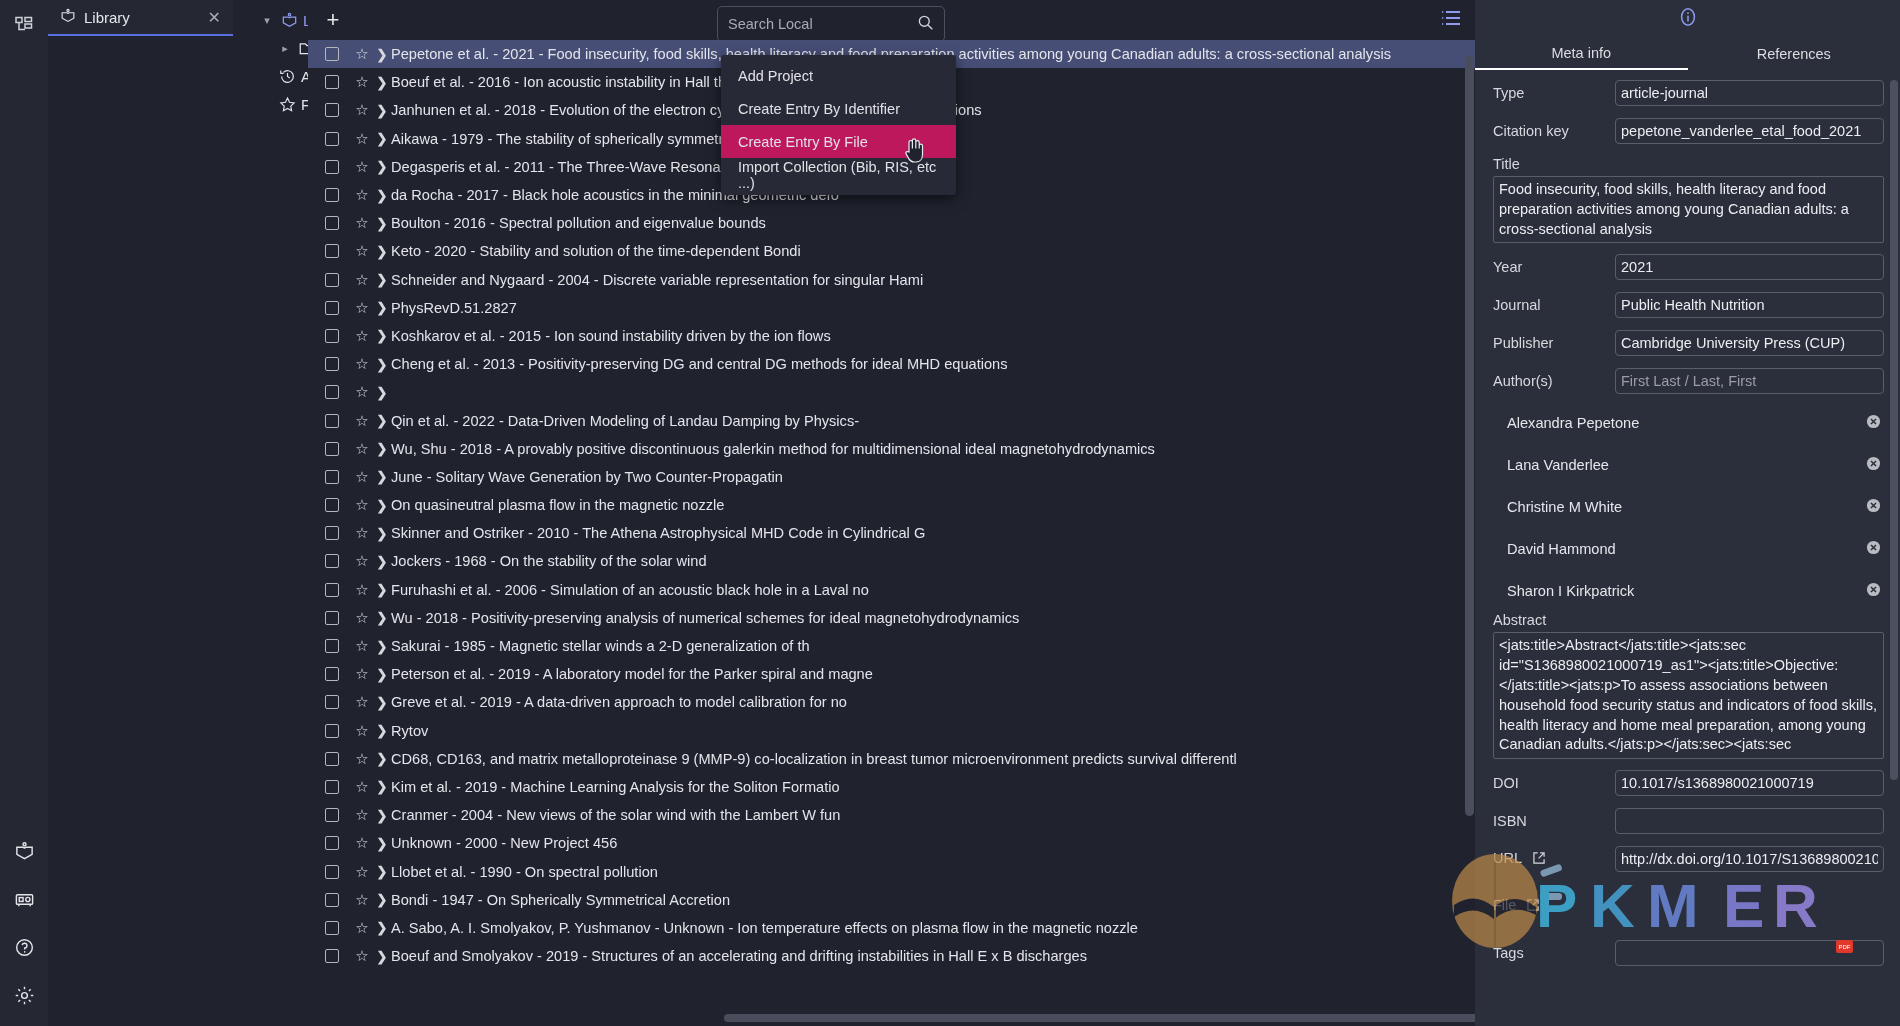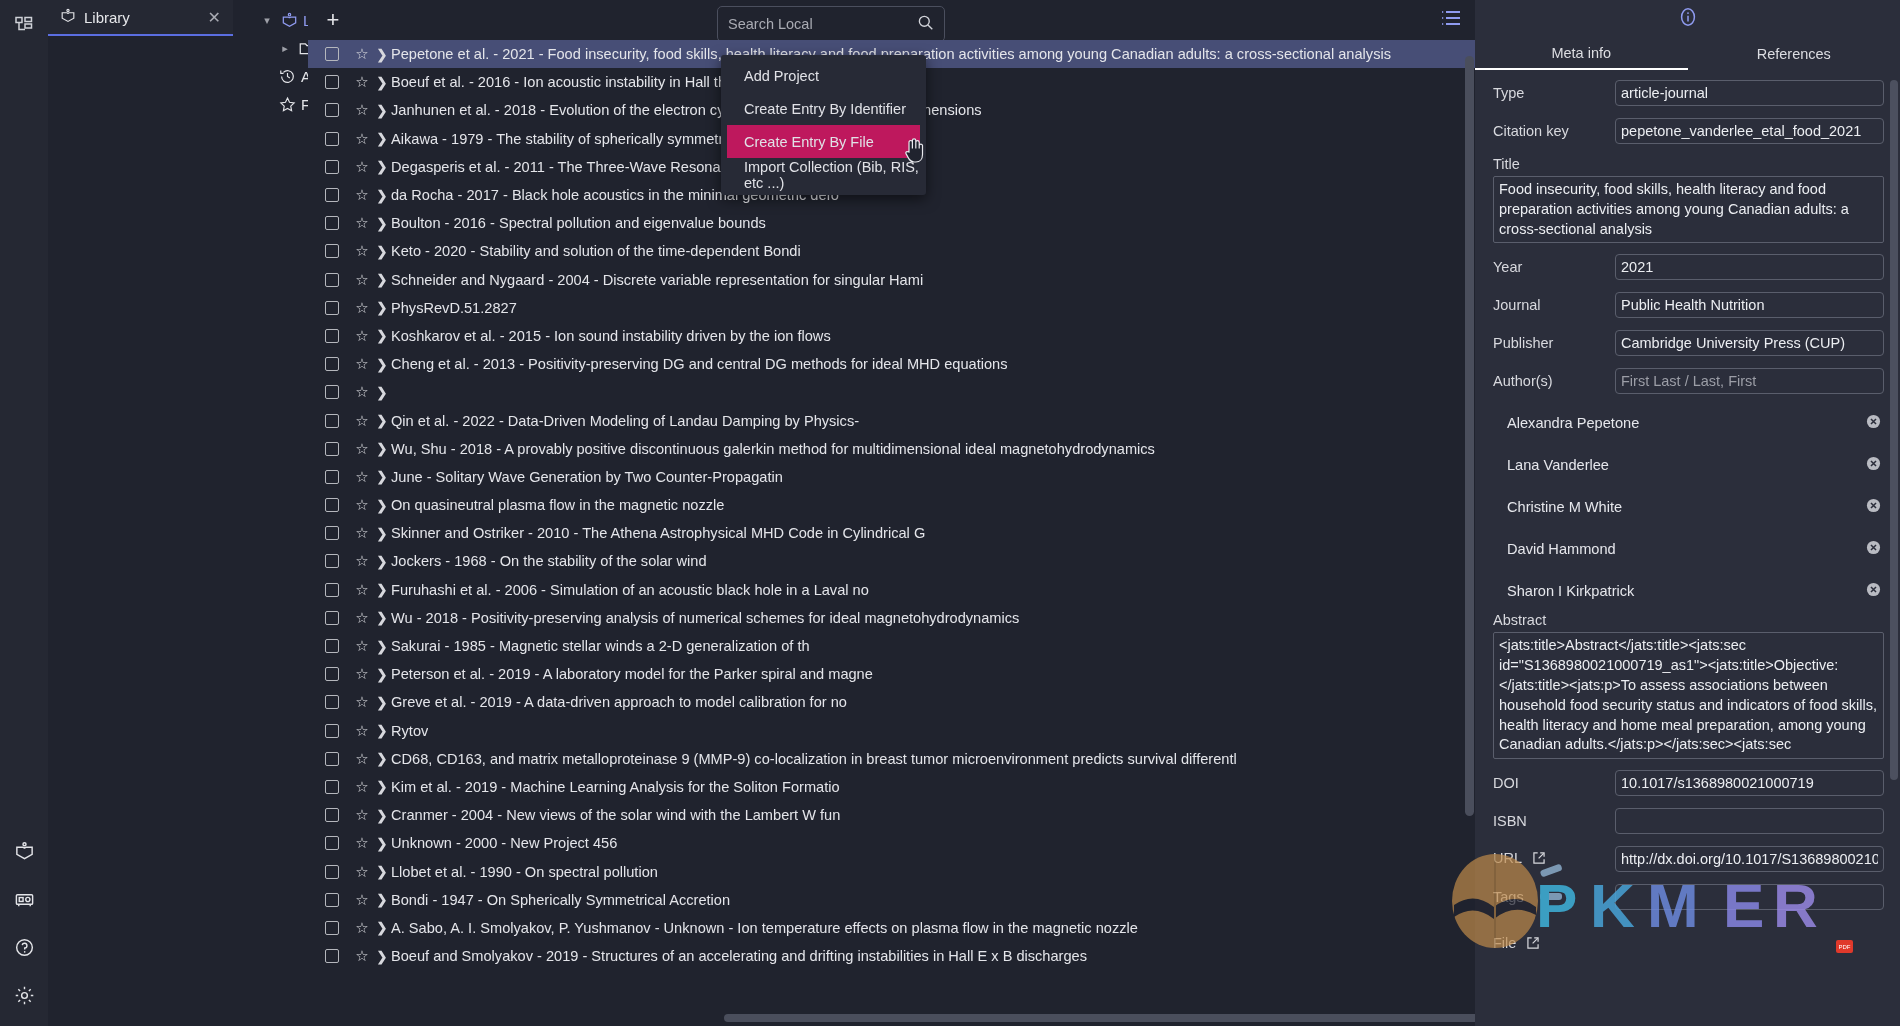--- a/index.html
+++ b/index.html
@@ -70,23 +70,23 @@
   .arw { width: 18px; text-align: center; color: #d7d8dd; font-size: 13px; font-weight: bold; cursor: pointer; }
   .etitle { overflow: hidden; text-overflow: clip; }
 
   .vscroll { position: absolute; right: 1px; top: 56px; width: 9px; height: 760px;
     background: #4a4e5c; border-radius: 5px; cursor: pointer; }
   .hscroll { position: absolute; left: 416px; bottom: 4px; width: 884px; height: 8px;
     background: #4a4e5c; border-radius: 5px; cursor: pointer; }
 
   
   .menu {
-    position: absolute; left: 413px; top: 55px; width: 205px;
+    position: absolute; left: 413px; top: 55px; width: 235px;
     background: #272a36; box-shadow: 0 4px 14px rgba(0,0,0,.55);
-    border-radius: 3px; z-index: 40; padding: 4px 6px;
+    border-radius: 3px; z-index: 40; padding: 4px 0;
   }
   .mi { height: 33px; display: flex; align-items: center; padding: 0 0 0 17px;
     font-size: 14.5px; color: #e1e2e7; cursor: pointer; }
   .mi.hl { background: #be185d; }
   .cursor-hand { position: absolute; left: 594px; top: 136px; z-index: 60; pointer-events: none; }
 
   
   .right { width: 425px; flex: 0 0 425px; background: #2b2e3b; display: flex; flex-direction: column; position: relative; }
   .rtop { height: 38px; display: flex; align-items: center; justify-content: center; }
   .rtabs { display: flex; height: 32px; }
@@ -568,36 +568,36 @@
             <svg width="14" height="14" viewBox="0 0 16 16" fill="none" stroke="#d8d9de" stroke-width="1.4">
               <path d="M6.5 2.2H2.2v11.6h11.6V9.5"></path>
                 <path d="M9.4 2.2h4.4v4.4"></path>
                 <path d="M13.3 2.7L7.6 8.4"></path>
             </svg>
           </span>
         </span>
         <input class="finput" value="http://dx.doi.org/10.1017/S1368980021000719" style="">
       </div>
 
-      <div class="frow">
-        <span class="flabel">Tags</span>
-        <input class="finput" value="" style="">
-      </div>
-
       <div class="frow" style="height:44px;">
         <span class="flabel">
           <span>File</span>
           <span class="linkico">
             <svg width="14" height="14" viewBox="0 0 16 16" fill="none" stroke="#d8d9de" stroke-width="1.4">
               <path d="M6.5 2.2H2.2v11.6h11.6V9.5"></path>
                 <path d="M9.4 2.2h4.4v4.4"></path>
                 <path d="M13.3 2.7L7.6 8.4"></path>
             </svg>
           </span>
         </span>
+      </div>
+
+      <div class="frow">
+        <span class="flabel">Tags</span>
+        <input class="finput" value="" style="">
       </div>
 
     </div>
     <div class="rscroll"></div>
   </div>
 
   <div class="wm">
     <svg width="400" height="110" viewBox="0 0 400 110">
       <g opacity="0.85">
         <ellipse cx="55" cy="56" rx="43" ry="47" fill="#c08b4a"></ellipse>

